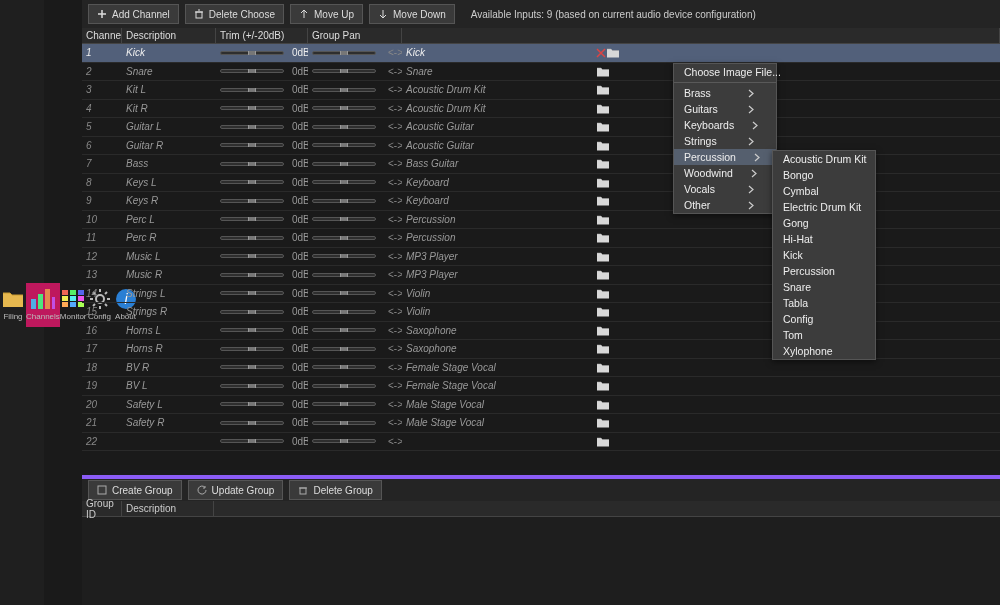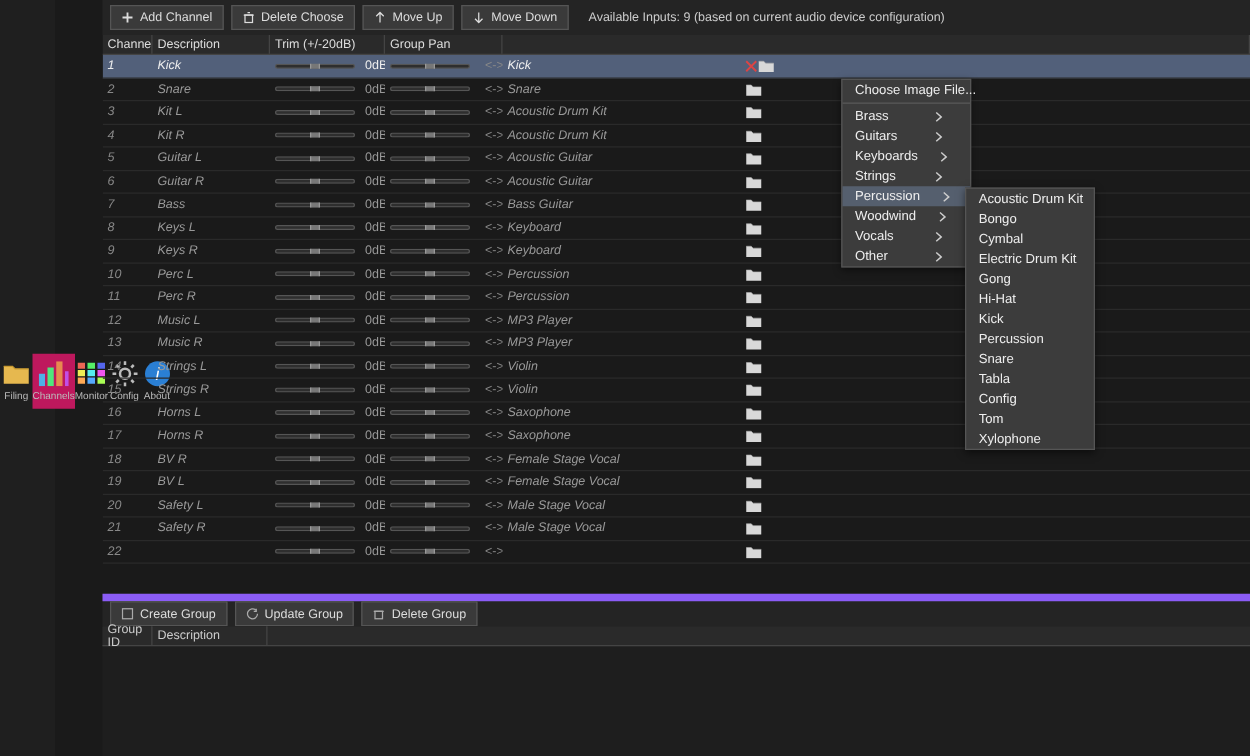--- a/index.html
+++ b/index.html
@@ -46,21 +46,21 @@
   .trow .c-ch { color:#888; font-style: italic; }
   .trow .italic { font-style: italic; }
 
   .slider { position: relative; width: 64px; height: 4px; background: #2e2e2e; border: 1px solid #555; border-radius:2px; }
   .slider .knob { position: absolute; top: -3px; width: 8px; height: 10px; background: #777; border: 1px solid #999; border-radius:1px; transform: translateX(-50%); }
 
   .link-ico { font-size:10px; color:#888; }
   .folder-ico svg, .close-ico svg { display:block; }
 
   
-  .group-bar { height: 26px; background: #242424; border-top: 6px solid #8b5cf6; display: flex; align-items: center; padding: 0 6px; gap: 6px; }
+  .group-bar { height: 26px; background: #242424; border-top: 4px solid #8b5cf6; display: flex; align-items: center; padding: 0 6px; gap: 6px; }
   .group-table { height: 104px; background: #1e1e1e; }
   .ghead { height: 16px; background: #2a2a2a; display:flex; font-size:10px; border-bottom:1px solid #444;}
   .gh { padding:0 4px; display:flex; align-items:center; border-right:1px solid #444; }
   .g-id { width:40px; } .g-desc{ width:92px; } .g-mem{ flex:1; }
 
   
   .ctx { position: absolute; background: #3c3c3c; border: 1px solid #555; box-shadow: 0 2px 6px rgba(0,0,0,.5); font-size: 10.5px; color:#eee; }
   .ctx-item { height: 16px; padding: 0 22px 0 10px; display:flex; align-items:center; justify-content:space-between; cursor: default; white-space: nowrap; }
   .ctx-item .arrow { margin-left: 18px; }
   .ctx-item.highlight { background: #555f6e; }

